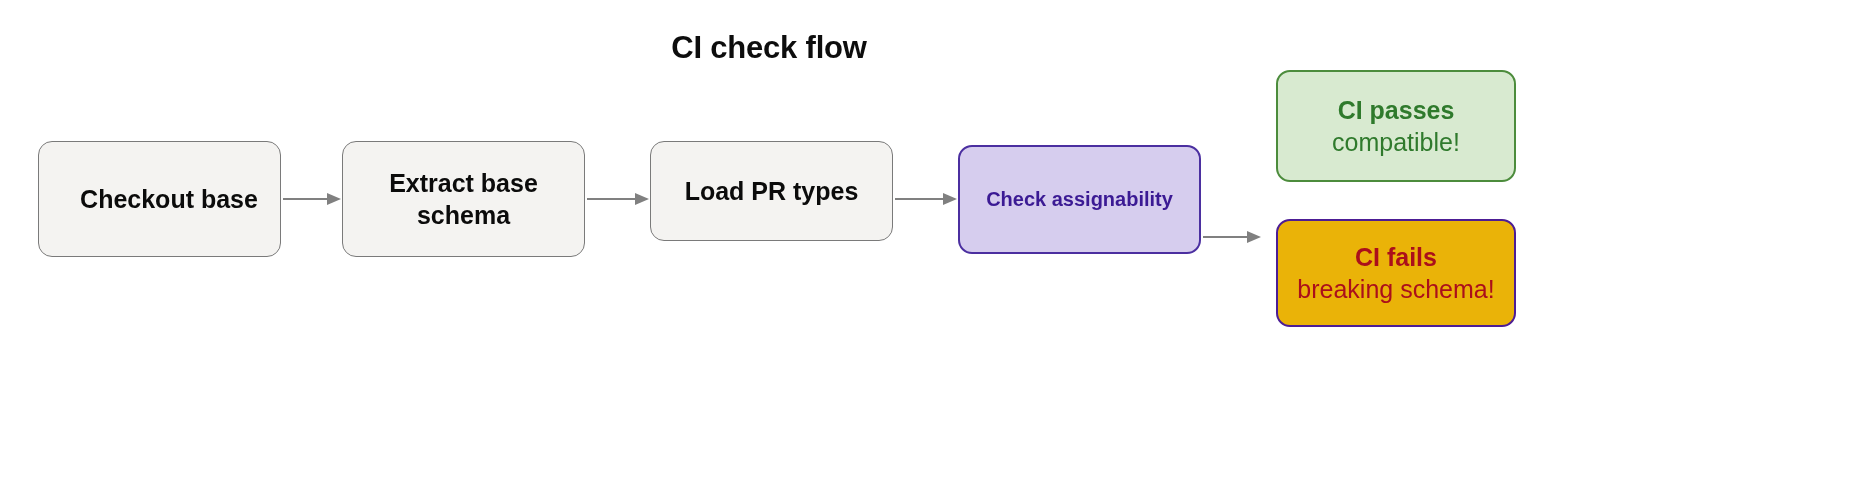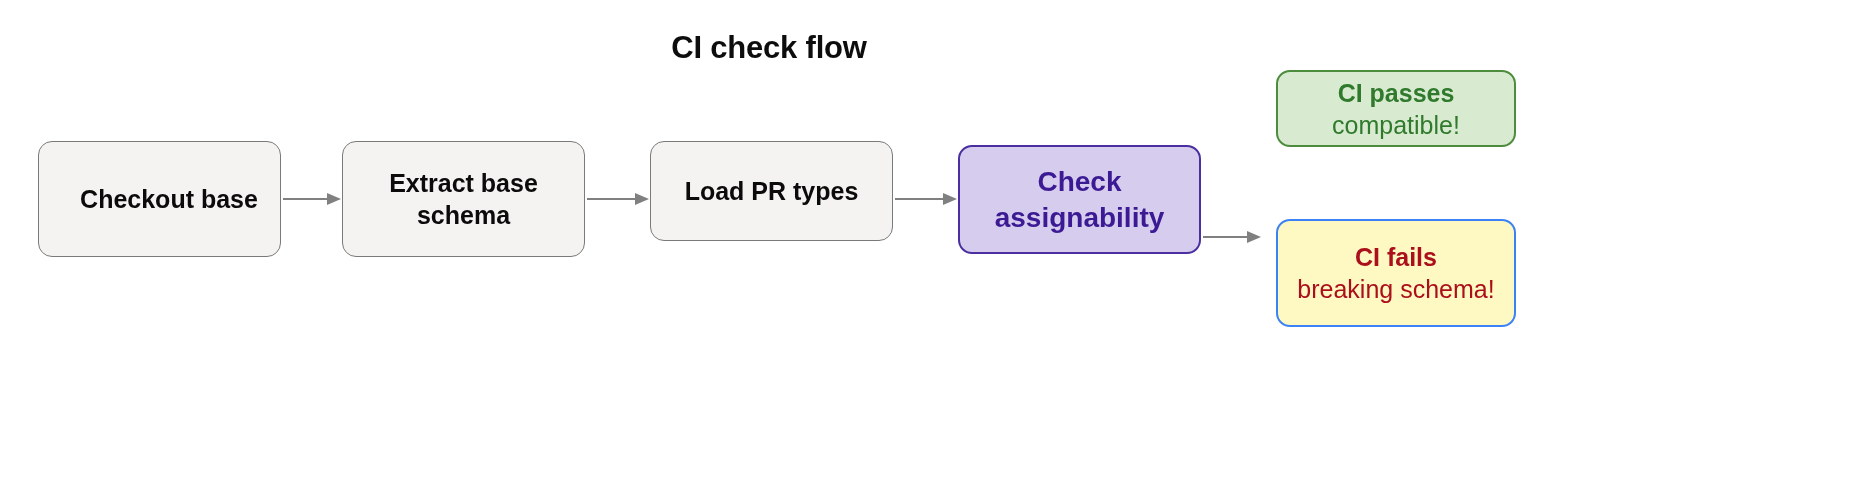--- a/index.html
+++ b/index.html
@@ -53,54 +53,54 @@
     border: 1.6px solid #7a7a7a;
     color: #0b0b0b;
     font-size: 25px;
     font-weight: bold;
   }
 
   .node-decision {
     background: #d6cdee;
     border: 2.4px solid #4b2fa0;
     color: #3b1a94;
-    font-size: 28px;
+    font-size: 20px;
     font-weight: bold;
   }
 
   .node-success {
     background: #d8ead0;
     border: 2px solid #4c8c3c;
     color: #2f7a2c;
   }
 
   .node-failure {
-    background: #fef9c3;
-    border: 2px solid #3b82f6;
+    background: #eab308;
+    border: 2px solid #4c1d95;
     color: #ab0f1b;
   }
 
   .outcome-title {
     font-size: 25px;
     font-weight: bold;
     display: block;
   }
   .outcome-sub {
     font-size: 25px;
     font-weight: normal;
     display: block;
     margin-top: 0;
   }
 
   
   #node-checkout-base   { left: 38px;   top: 141px; width: 243px; height: 116px; padding-left: 19px; }
   #node-extract-schema  { left: 342px;  top: 141px; width: 243px; height: 116px; }
   #node-load-pr-types   { left: 650px;  top: 141px; width: 243px; height: 100px; }
   #node-check-assign    { left: 958px;  top: 145px; width: 243px; height: 109px; }
-  #node-ci-passes       { left: 1276px; top: 70px;  width: 240px; height: 77px; }
+  #node-ci-passes       { left: 1276px; top: 70px;  width: 240px; height: 112px; }
   #node-ci-fails        { left: 1276px; top: 219px; width: 240px; height: 108px; }
 
   
   .arrow-layer {
     position: absolute;
     inset: 0;
     pointer-events: none;
   }
   .arrow-line {
     stroke: #808080;

